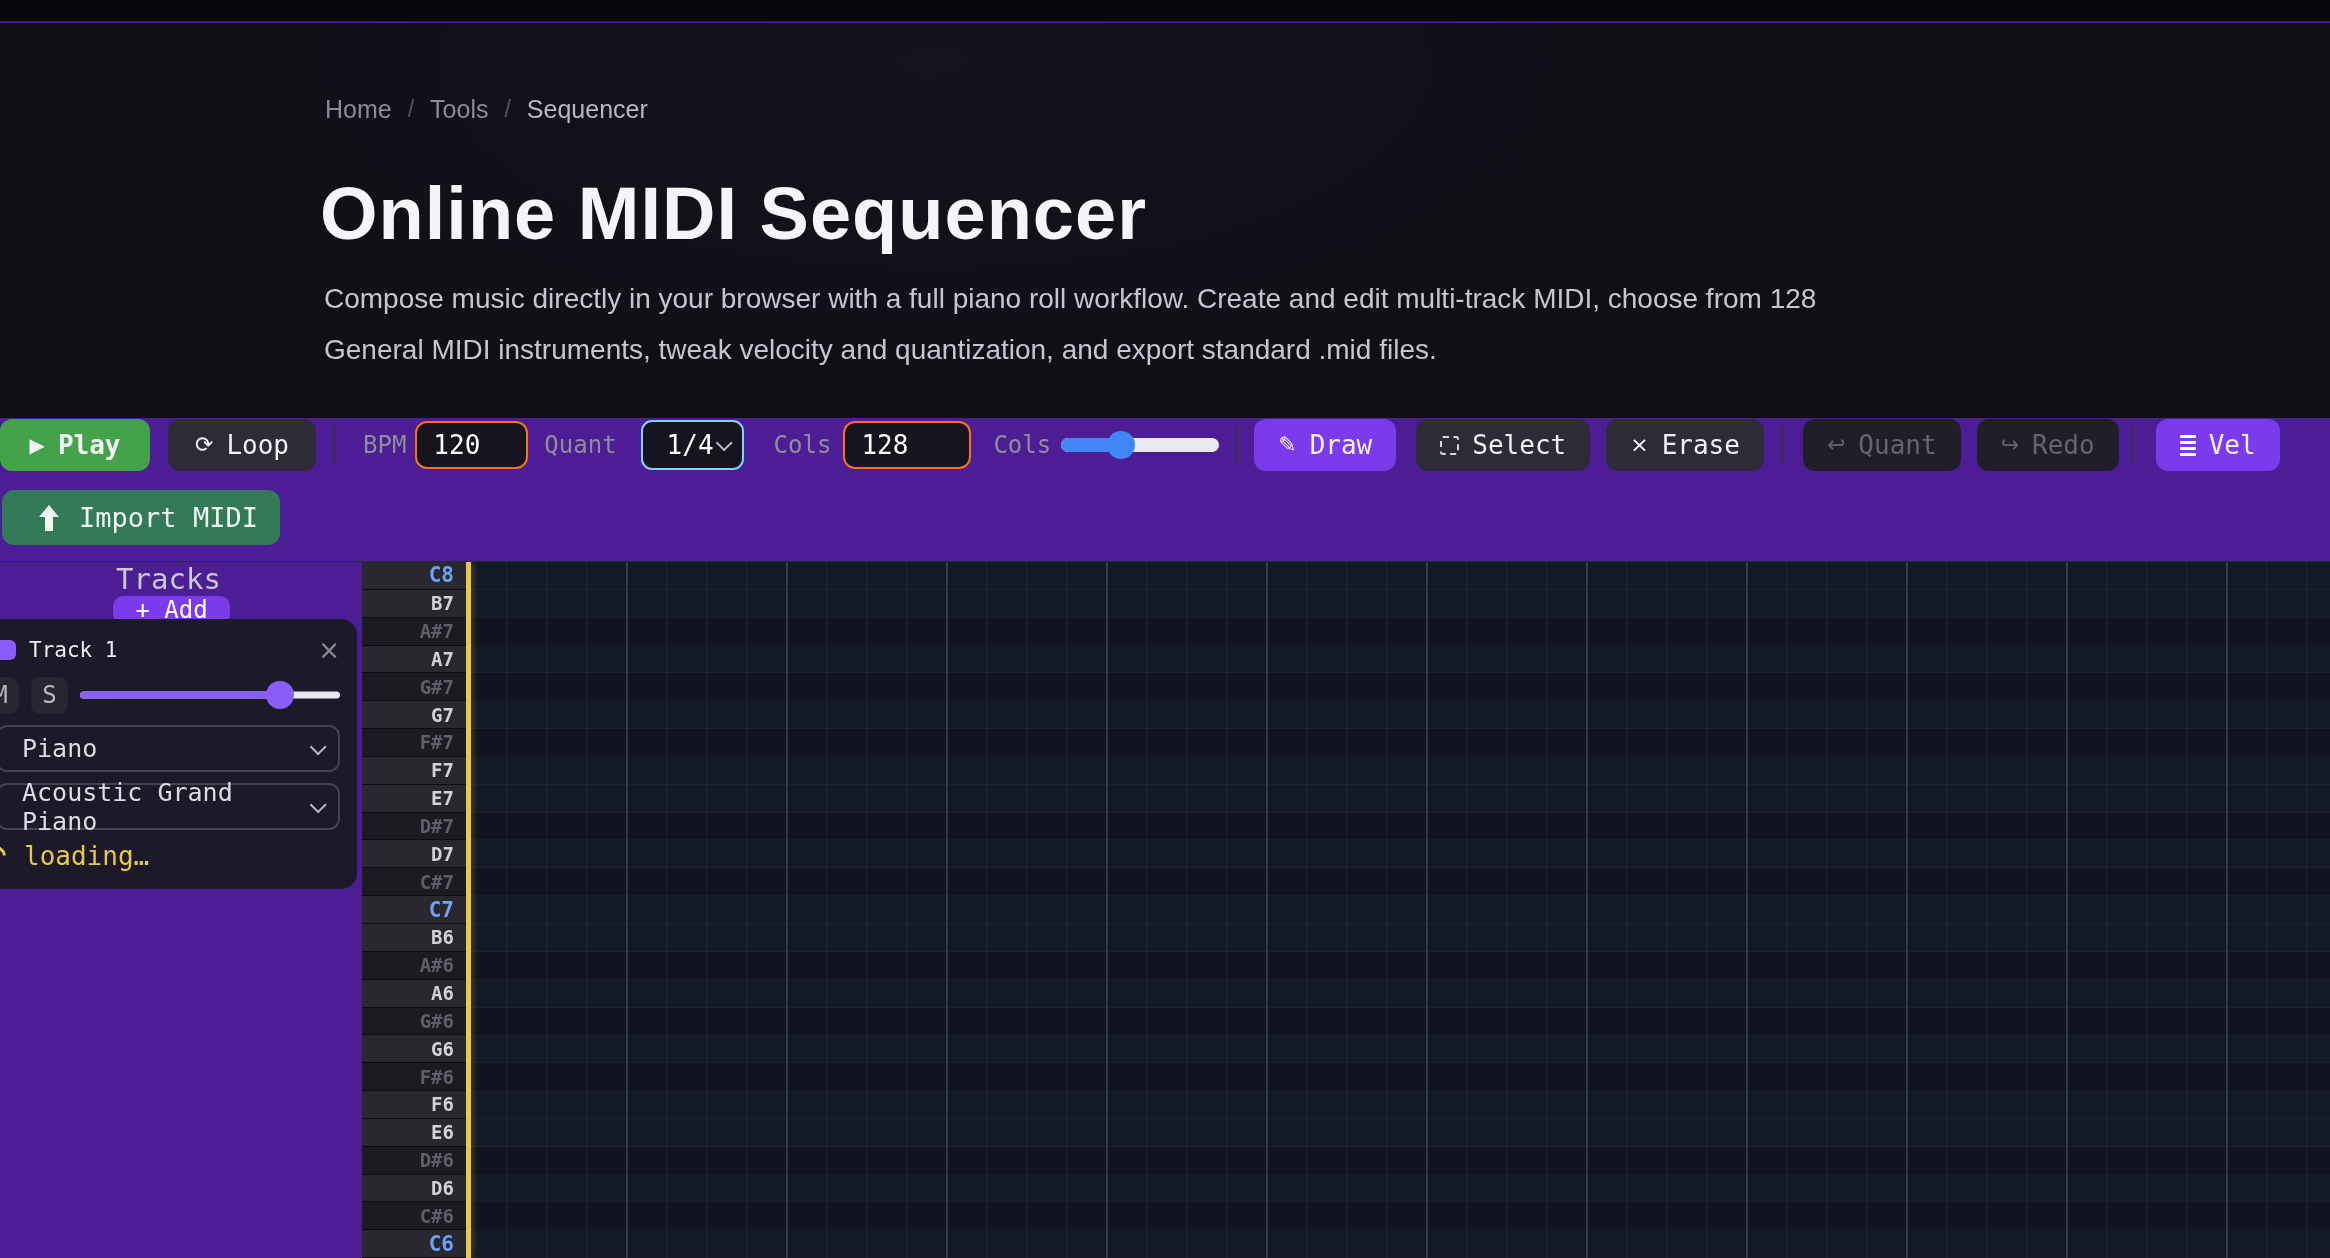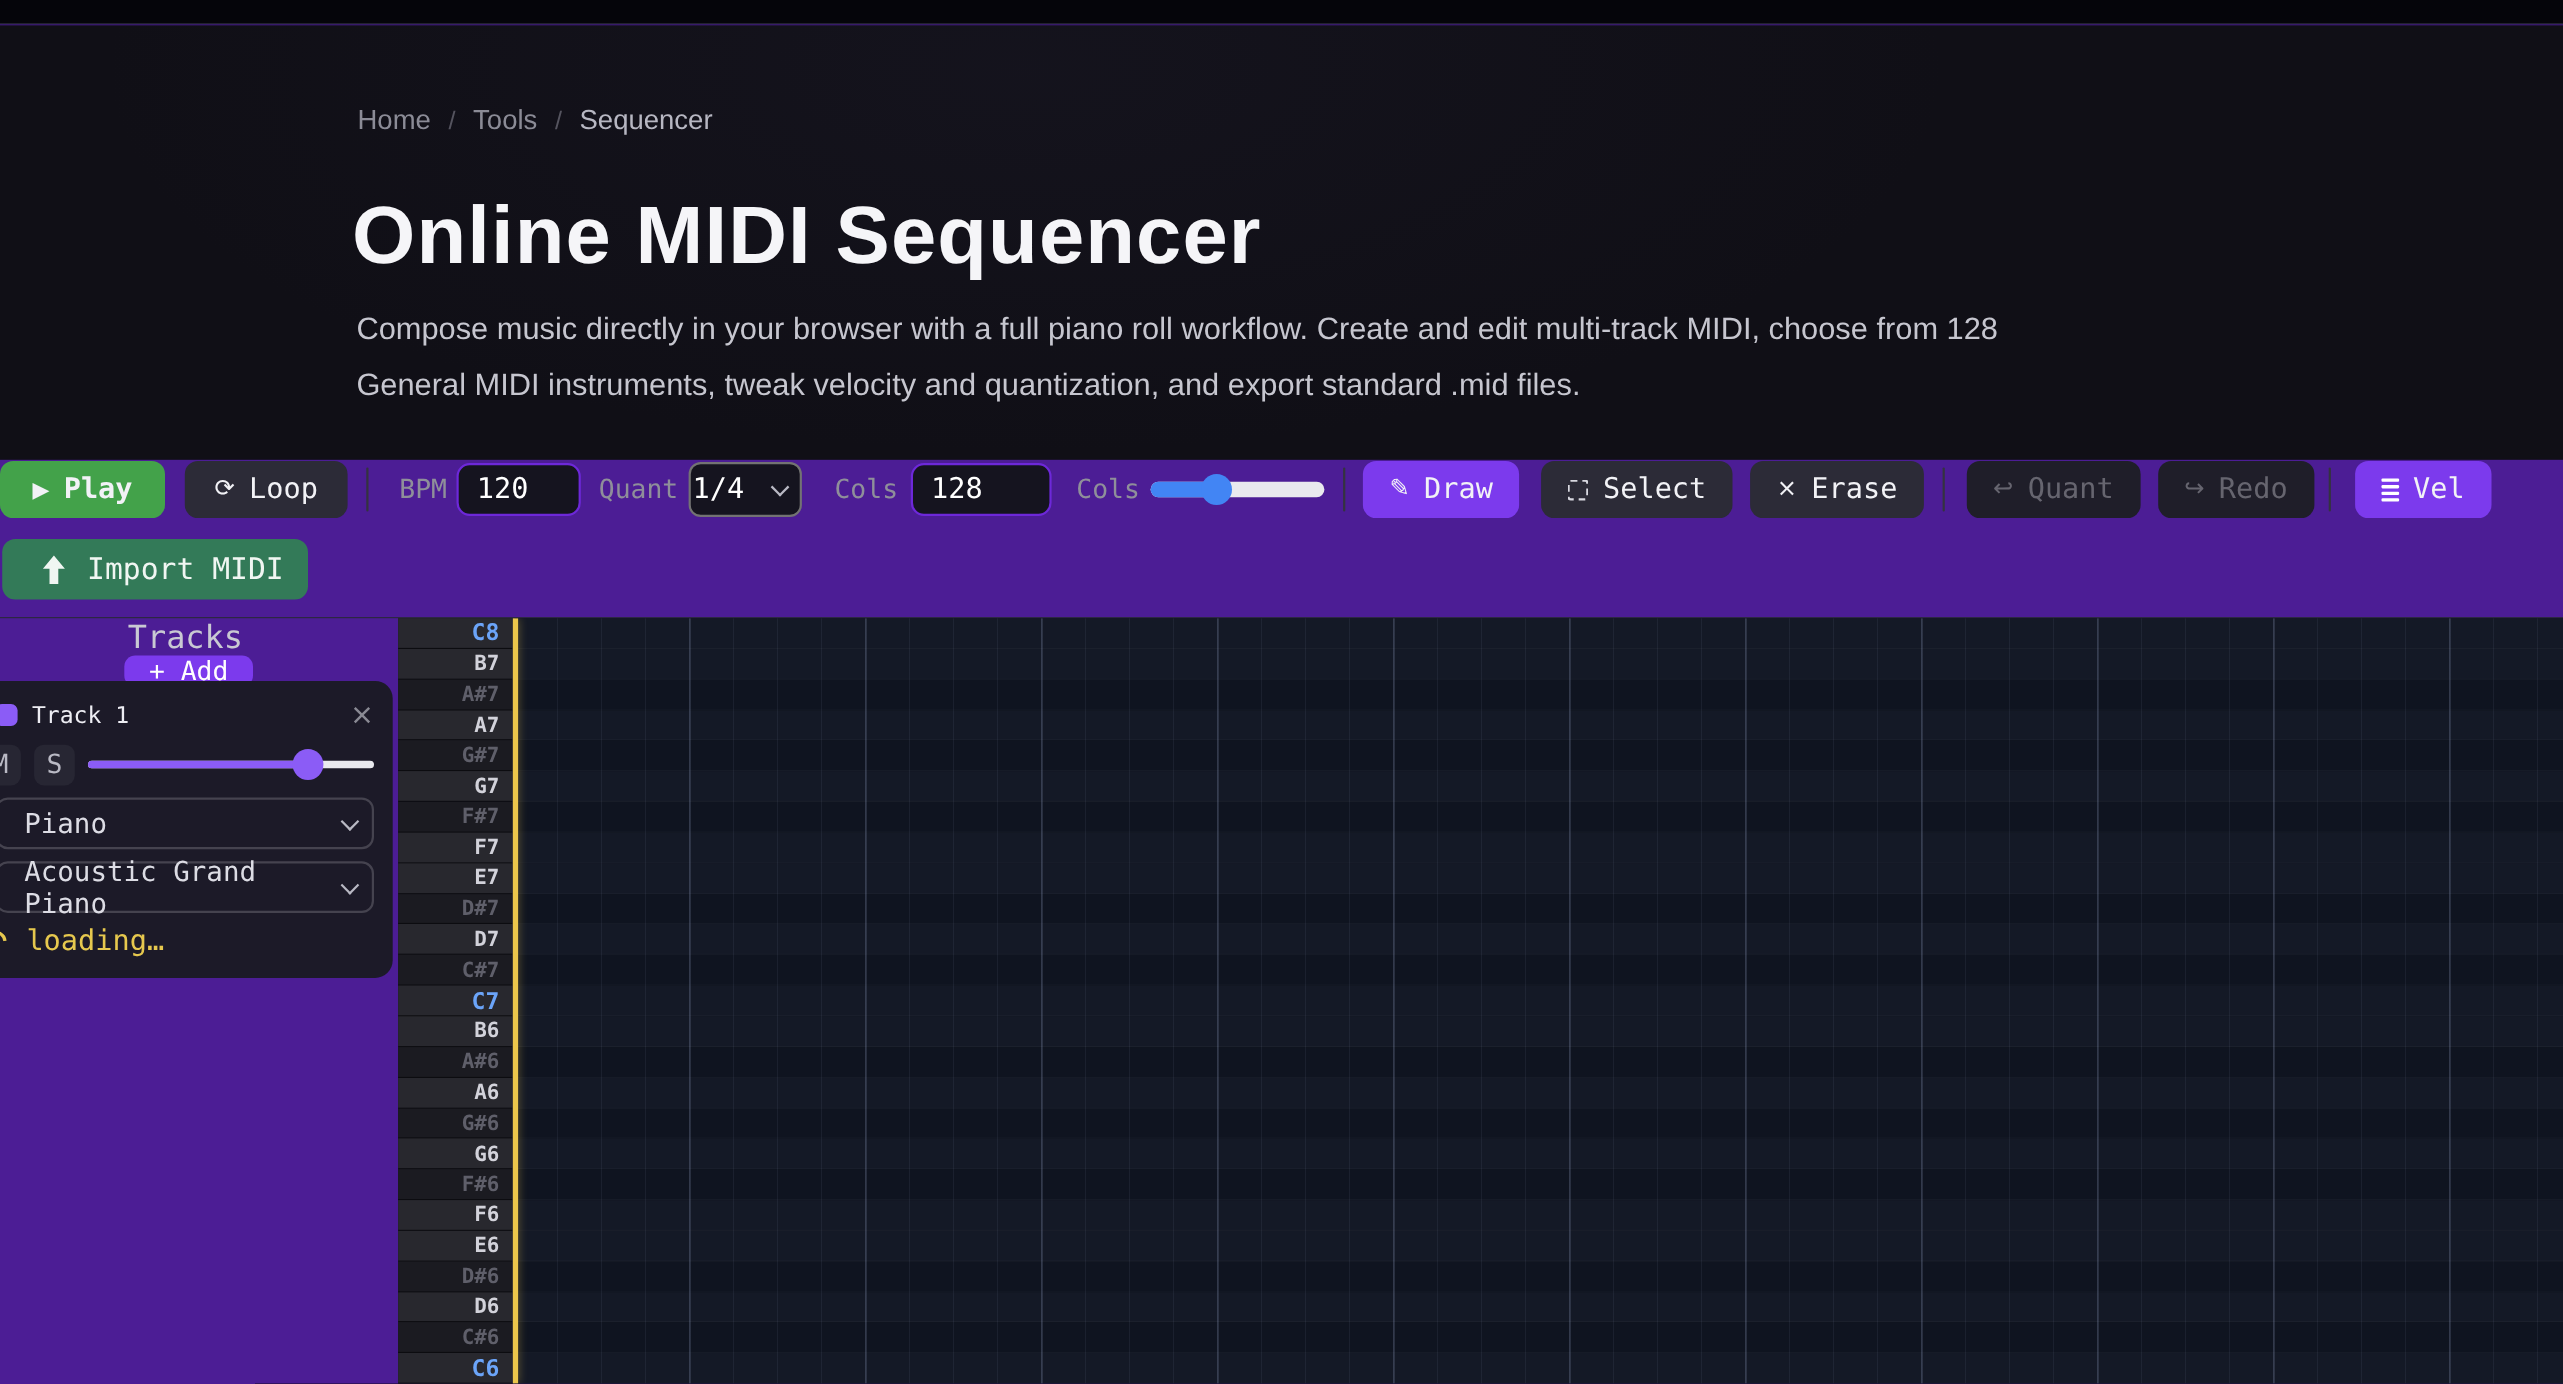--- a/index.html
+++ b/index.html
@@ -53,30 +53,30 @@
   .btn-play .ico { font-size:20px; }
   .btn-loop { width:148px; padding:0; margin-left:18px; }
   .btn-accent { background:#7c3aed; }
   .btn-disabled { background:#1f1e29; color:#66656f; cursor:default; }
   .btn-disabled .ico { color:#66656f; }
   .tb-divider {
     width:2px; height:40px; background:#34333f; border-radius:1px; margin-left:17px;
   }
   .tb-label { color:#8f8f9a; font-size:24px; margin-left:28px; }
   .tb-input {
-    height:48px; background:#15141f; border:2px solid #6d28d9; border-radius:12px;
+    height:48px; background:#15141f; border:2px solid #f97316; border-radius:12px;
     color:#ffffff; font-family:"DejaVu Sans Mono", monospace; font-size:26px;
     padding:0 16px; margin-left:9px; outline:none;
   }
   .tb-input.bpm { width:113px; }
   .tb-input.cols { width:128px; margin-left:12px; }
   .tb-select {
-    height:50px; width:103px; background:#15141f; border:2px solid #737373; border-radius:11px;
+    height:50px; width:103px; background:#15141f; border:2px solid #7dd3fc; border-radius:11px;
     display:flex; align-items:center; justify-content:space-between;
-    padding:0 14px 0 2px; margin-left:9px; cursor:pointer; font-size:26px; color:#fff;
+    padding:0 14px 0 24px; margin-left:24px; cursor:pointer; font-size:26px; color:#fff;
   }
   .chev {
     width:12px; height:12px; border-right:2.5px solid #b9b9c4; border-bottom:2.5px solid #b9b9c4;
     transform:rotate(45deg) translateY(-3px); flex:none;
   }
   .zoom-slider {
     position:relative; width:158px; height:14px; margin-left:10px; cursor:pointer; flex:none;
   }
   .zoom-slider .track { position:absolute; inset:0; background:#e9e9ee; border-radius:7px; }
   .zoom-slider .fill { position:absolute; left:0; top:0; bottom:0; background:#4285f4; border-radius:7px; }

